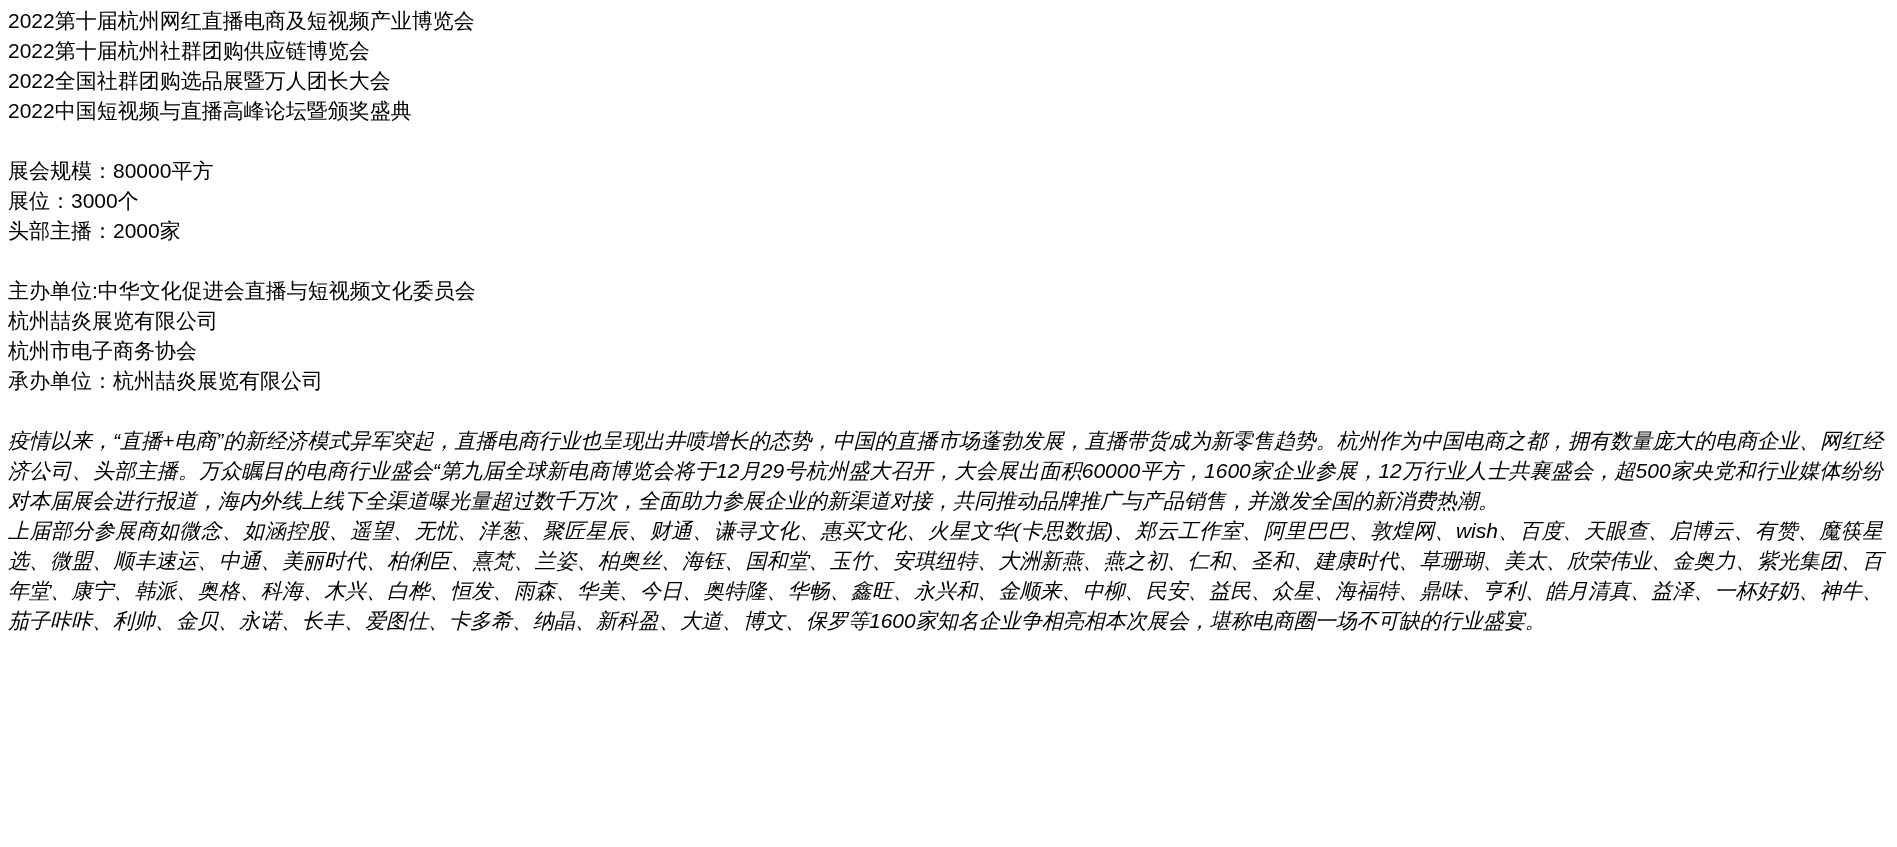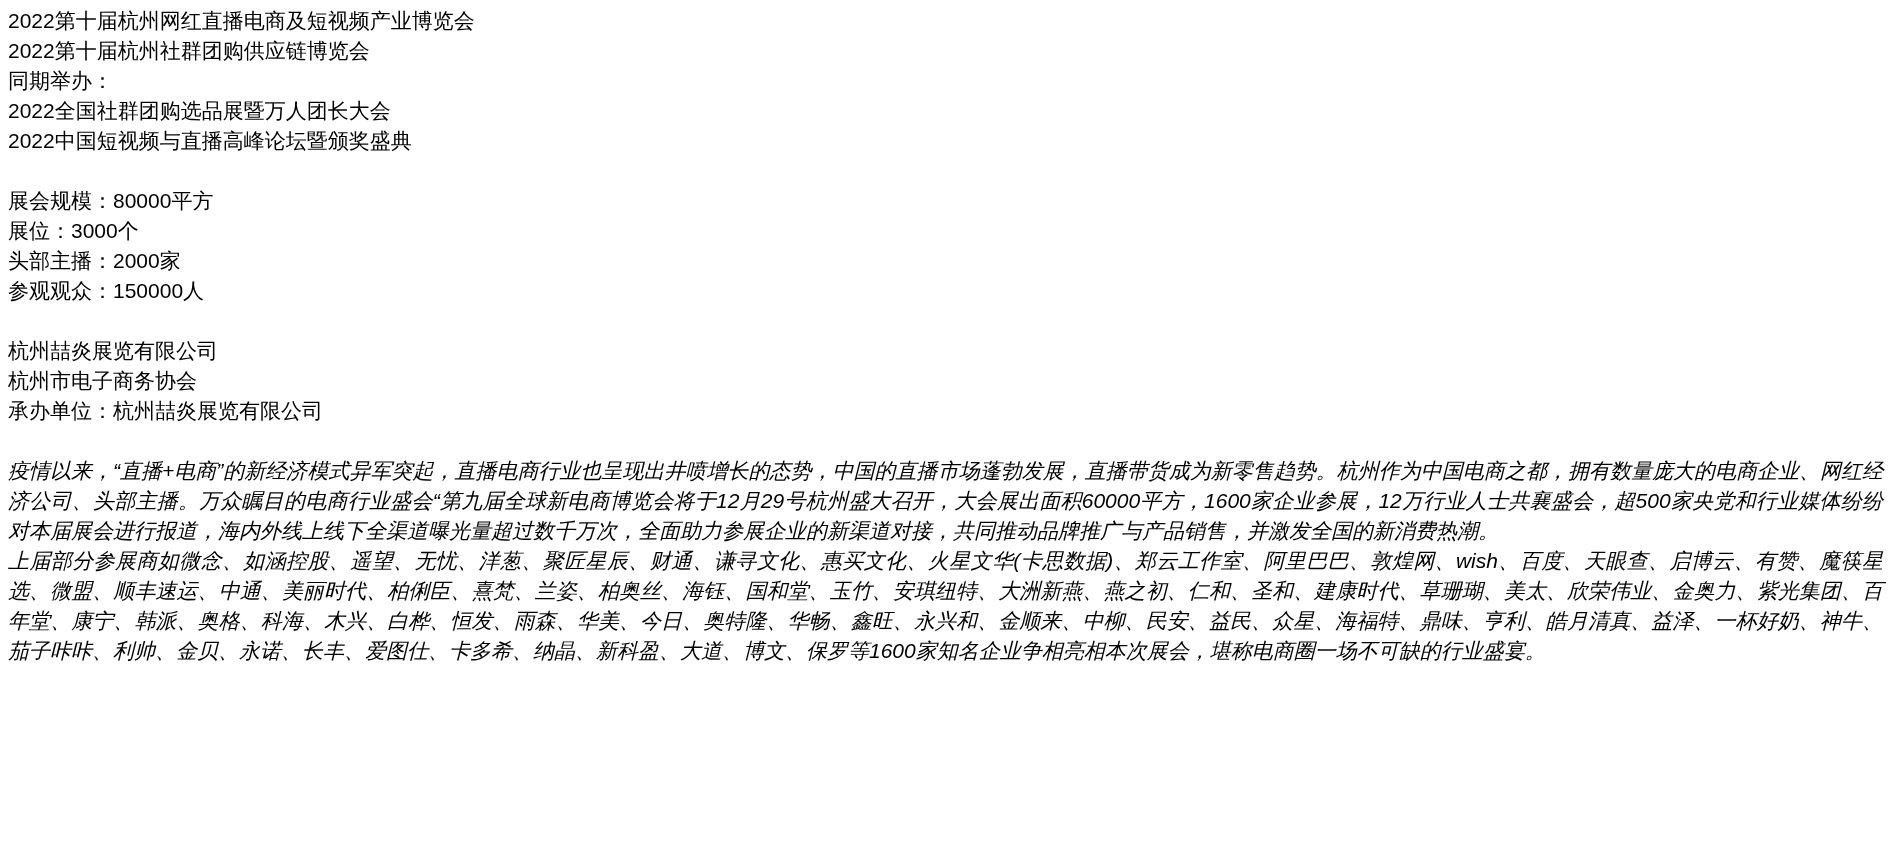--- a/index.html
+++ b/index.html
@@ -48,37 +48,36 @@
 </style>
 </head>
 <body>
 
 <div class="page">
   <div class="content">
 
     <div class="block">
       <div class="line">2022第十届杭州网红直播电商及短视频产业博览会</div>
       <div class="line">2022第十届杭州社群团购供应链博览会</div>
-      <div class="line">同期举办：</div>
       <div class="line">2022全国社群团购选品展暨万人团长大会</div>
       <div class="line">2022中国短视频与直播高峰论坛暨颁奖盛典</div>
     </div>
 
     <div class="spacer"></div>
 
     <div class="block">
       <div class="line">展会规模：80000平方</div>
       <div class="line">展位：3000个</div>
       <div class="line">头部主播：2000家</div>
-      <div class="line">参观观众：150000人</div>
     </div>
 
     <div class="spacer"></div>
 
     <div class="block">
+      <div class="line">主办单位:中华文化促进会直播与短视频文化委员会</div>
       <div class="line">杭州喆炎展览有限公司</div>
       <div class="line">杭州市电子商务协会</div>
       <div class="line">承办单位：杭州喆炎展览有限公司</div>
     </div>
 
     <div class="spacer"></div>
 
     <p class="para">疫情以来，“直播+电商”的新经济模式异军突起，直播电商行业也呈现出井喷增长的态势，中国的直播市场蓬勃发展，直播带货成为新零售趋势。杭州作为中国电商之都，拥有数量庞大的电商企业、网红经济公司、头部主播。万众瞩目的电商行业盛会“第九届全球新电商博览会将于12月29号杭州盛大召开，大会展出面积60000平方，1600家企业参展，12万行业人士共襄盛会，超500家央党和行业媒体纷纷对本届展会进行报道，海内外线上线下全渠道曝光量超过数千万次，全面助力参展企业的新渠道对接，共同推动品牌推广与产品销售，并激发全国的新消费热潮。</p>
     <p class="para">上届部分参展商如微念、如涵控股、遥望、无忧、洋葱、聚匠星辰、财通、谦寻文化、惠买文化、火星文华(卡思数据)、郑云工作室、阿里巴巴、敦煌网、wish、百度、天眼查、启博云、有赞、魔筷星选、微盟、顺丰速运、中通、美丽时代、柏俐臣、熹梵、兰姿、柏奥丝、海钰、国和堂、玉竹、安琪纽特、大洲新燕、燕之初、仁和、圣和、建康时代、草珊瑚、美太、欣荣伟业、金奥力、紫光集团、百年堂、康宁、韩派、奥格、科海、木兴、白桦、恒发、雨森、华美、今日、奥特隆、华畅、鑫旺、永兴和、金顺来、中柳、民安、益民、众星、海福特、鼎味、亨利、皓月清真、益泽、一杯好奶、神牛、茄子咔咔、利帅、金贝、永诺、长丰、爱图仕、卡多希、纳晶、新科盈、大道、博文、保罗等1600家知名企业争相亮相本次展会，堪称电商圈一场不可缺的行业盛宴。</p>
 

